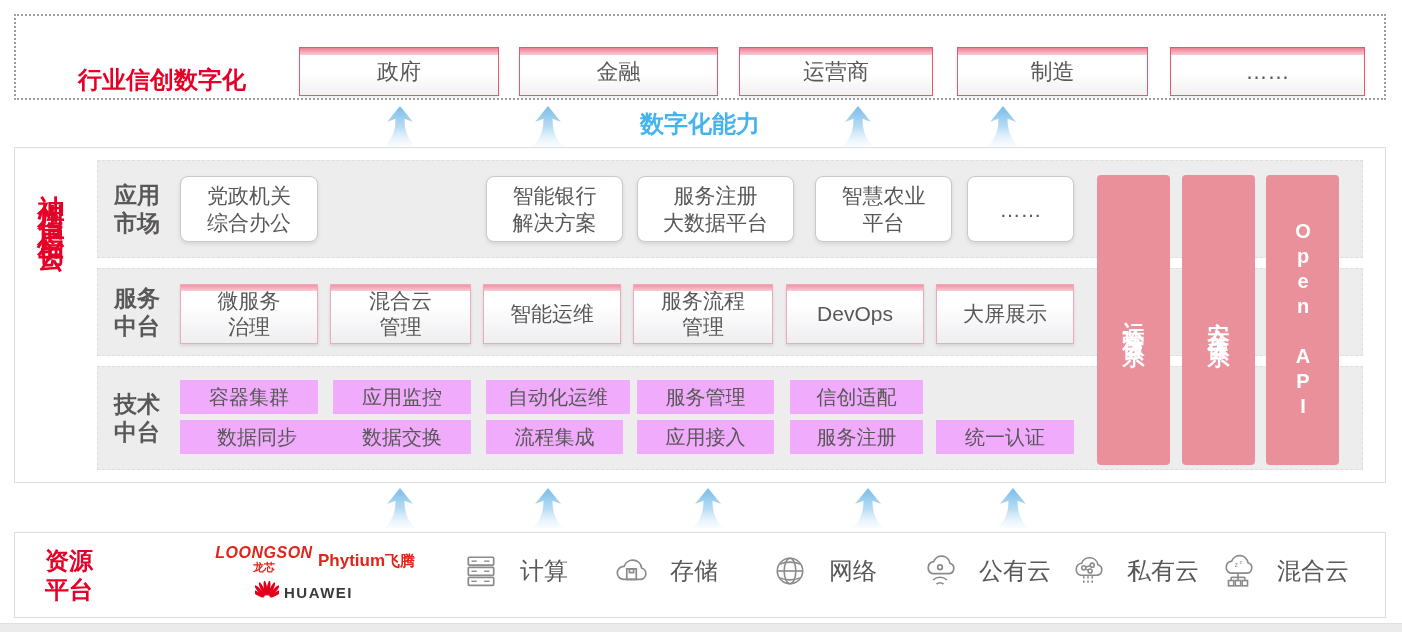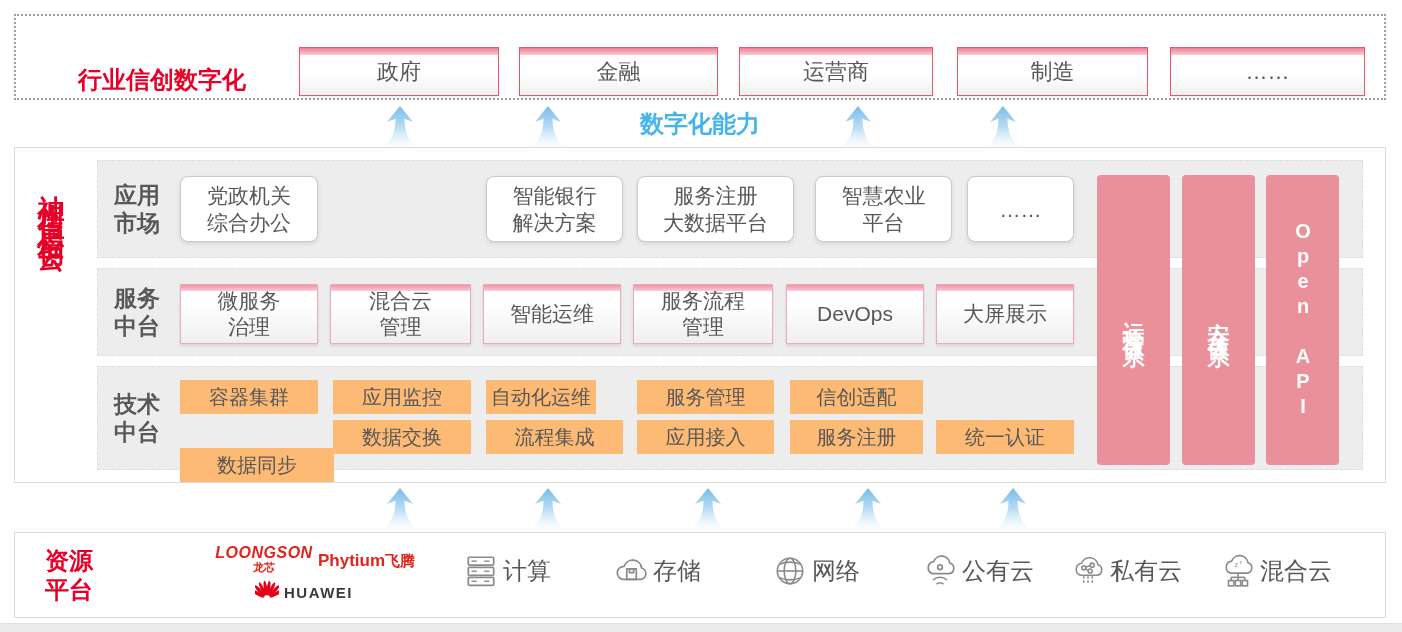--- a/index.html
+++ b/index.html
@@ -36,21 +36,21 @@
            border-radius:8px;box-shadow:0 2px 4px rgba(0,0,0,.10);
            display:flex;align-items:center;justify-content:center;text-align:center;
            font-size:21px;line-height:27px;color:#595757;white-space:pre-line;box-sizing:border-box;}
   .svc-box{position:absolute;top:284px;height:60px;box-sizing:border-box;
            background:linear-gradient(180deg,#ffffff 35%,#efeef0);
            border:1px solid #f0a9b7;box-shadow:0 2px 3px rgba(0,0,0,.10);
            display:flex;align-items:center;justify-content:center;text-align:center;
            font-size:21px;line-height:26px;color:#595757;white-space:pre-line;}
   .svc-box::before{content:"";position:absolute;left:0;top:0;right:0;height:6px;
            background:linear-gradient(180deg,#f291a5,#f9cdd6);}
-  .tech-box{position:absolute;height:34px;background:#fdba74;
+  .tech-box{position:absolute;height:34px;background:#f0abfc;
            display:flex;align-items:center;justify-content:center;
            font-size:20px;color:#595757;}
 
   .pillar{position:absolute;top:175px;height:290px;width:73px;background:#e9909a;border-radius:4px;
           color:#fff;font-weight:bold;font-size:22px;
           writing-mode:vertical-rl;text-orientation:upright;letter-spacing:8px;
           display:flex;align-items:center;justify-content:center;}
   .pillar.latin{font-size:20px;letter-spacing:3px;}
 
   
@@ -58,21 +58,21 @@
            box-sizing:border-box;border:1px solid #dcdcdc;background:#fff;}
   .res-title{position:absolute;left:45px;top:546px;font-size:24px;font-weight:bold;color:#e60027;
              line-height:29px;white-space:pre-line;}
   .vendor-loongson{position:absolute;left:214px;top:544px;width:100px;text-align:center;color:#e1251b;}
   .vendor-loongson .big{font-style:italic;font-weight:900;font-size:16px;letter-spacing:.5px;display:block;}
   .vendor-loongson .small{font-size:11px;font-weight:bold;display:block;margin-top:-2px;}
   .vendor-phytium{position:absolute;left:318px;top:551px;color:#e1251b;font-weight:bold;font-size:17px;}
   .vendor-phytium .cn{font-size:15px;}
   .vendor-huawei{position:absolute;left:255px;top:580px;display:flex;align-items:center;gap:5px;}
   .vendor-huawei .hw-text{font-size:15px;font-weight:bold;color:#3a3a3a;letter-spacing:1.5px;}
-  .res-item{position:absolute;top:553px;display:flex;align-items:center;gap:4px;}
+  .res-item{position:absolute;top:553px;display:flex;align-items:center;gap:21px;}
   .res-item .res-label{font-size:24px;color:#595757;}
   .res-icon svg{display:block;}
 
   .bottom-strip{position:absolute;left:0;top:623px;width:1402px;height:9px;
                 background:#ebebeb;border-top:1px solid #e0e0e0;}
 </style>
 </head>
 <body>
 
 <div id="stage">
@@ -147,25 +147,25 @@
   <div class="svc-box" style="left:330px;width:141px;">混合云
 管理</div>
   <div class="svc-box" style="left:483px;width:138px;">智能运维</div>
   <div class="svc-box" style="left:633px;width:140px;">服务流程
 管理</div>
   <div class="svc-box" style="left:786px;width:138px;">DevOps</div>
   <div class="svc-box" style="left:936px;width:138px;">大屏展示</div>
 
   <div class="tech-box" style="left:180px;width:138px;top:380px;">容器集群</div>
   <div class="tech-box" style="left:333px;width:138px;top:380px;">应用监控</div>
-  <div class="tech-box" style="left:486px;width:110px;top:380px;">自动化运维</div>
+  <div class="tech-box" style="left:486px;width:144px;top:380px;">自动化运维</div>
   <div class="tech-box" style="left:637px;width:137px;top:380px;">服务管理</div>
   <div class="tech-box" style="left:790px;width:133px;top:380px;">信创适配</div>
 
-  <div class="tech-box" style="left:180px;width:154px;top:420px;margin-top:28px;">数据同步</div>
+  <div class="tech-box" style="left:180px;width:154px;top:420px;">数据同步</div>
   <div class="tech-box" style="left:333px;width:138px;top:420px;">数据交换</div>
   <div class="tech-box" style="left:486px;width:137px;top:420px;">流程集成</div>
   <div class="tech-box" style="left:637px;width:137px;top:420px;">应用接入</div>
   <div class="tech-box" style="left:936px;width:138px;top:420px;">统一认证</div>
   <div class="tech-box" style="left:790px;width:133px;top:420px;">服务注册</div>
 
   <div class="pillar" style="left:1097px;">运营体系</div>
   <div class="pillar" style="left:1182px;">安全体系</div>
   <div class="pillar latin" style="left:1266px;">Open API</div>
 

